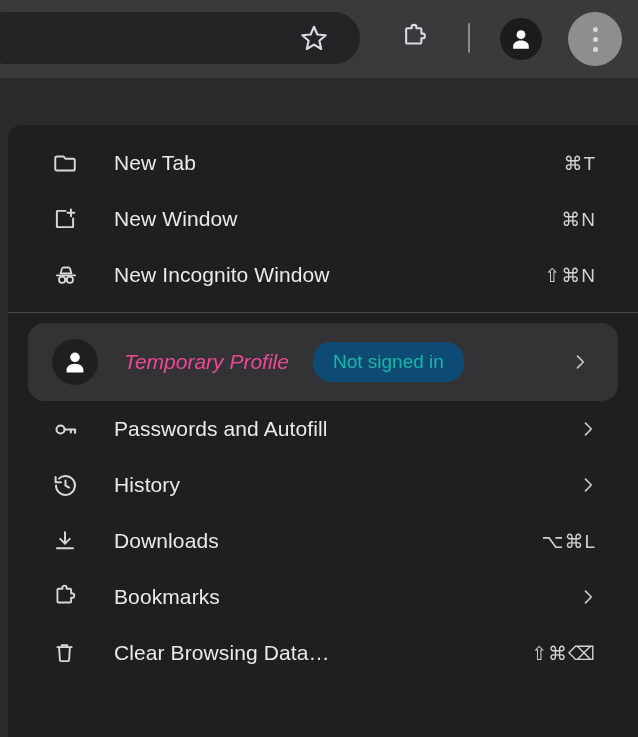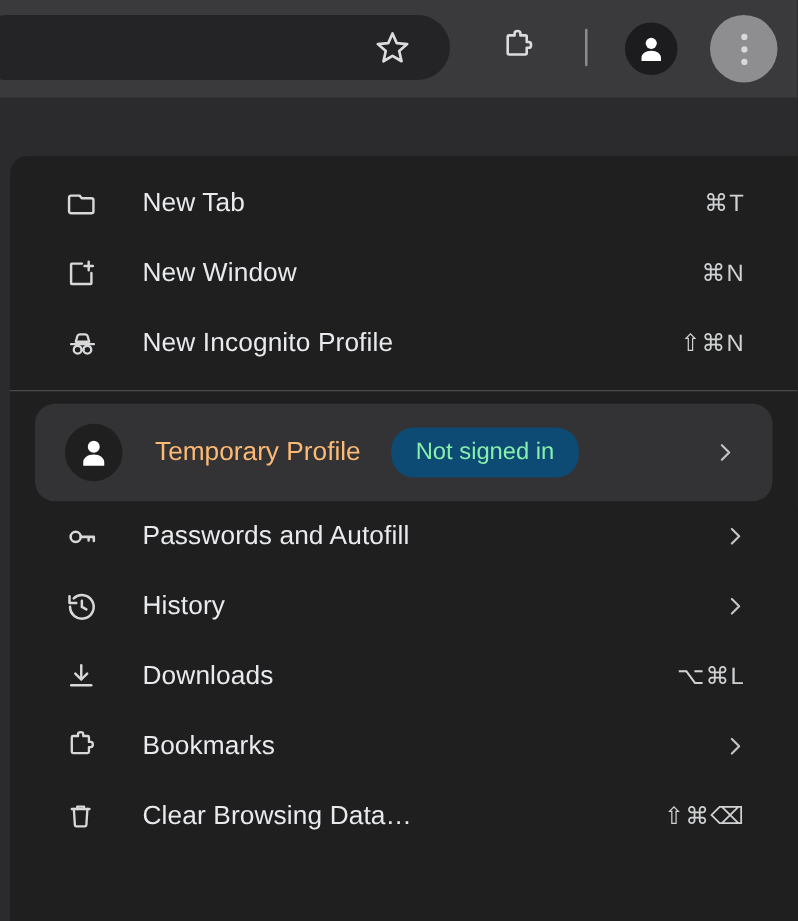--- a/index.html
+++ b/index.html
@@ -110,27 +110,28 @@
     padding-left: 24px;
   }
   .profile-avatar {
     width: 46px; height: 46px; min-width: 46px; border-radius: 50%;
     background: #1f1f1f;
     display: flex; align-items: center; justify-content: center;
   }
   .profile-name {
     margin-left: 26px;
     font-size: 21px;
-    color: #fdba74;
+    color: #ec4899;
     white-space: nowrap;
+    font-style: italic;
   }
   .badge {
     margin-left: 24px;
     background: #0d4b74;
-    color: #86efac;
+    color: #14b8a6;
     font-size: 19px;
     padding: 9px 20px;
     border-radius: 18px;
     white-space: nowrap;
     text-align: right;
   }
   .profile-chev {
     margin-left: auto; margin-right: 28px;
     color: #c2c4c6;
     display: flex; align-items: center;
@@ -203,21 +204,21 @@
     <div class="mi">
       <span class="ico">
         <svg width="28" height="26" viewBox="0 0 26 24" fill="none" stroke="#d6d8da" stroke-width="1.7" stroke-linecap="round" stroke-linejoin="round">
           <path d="M8 10.5l1.2-4.2A1.8 1.8 0 0 1 11 5h4a1.8 1.8 0 0 1 1.8 1.3L18 10.5z"></path>
           <path d="M4.5 12.3h17"></path>
           <circle cx="9.4" cy="16.4" r="2.9"></circle>
           <circle cx="16.6" cy="16.4" r="2.9"></circle>
           <path d="M12.3 16.4h1.4"></path>
         </svg>
       </span>
-      <span class="label">New Incognito Profile</span>
+      <span class="label">New Incognito Window</span>
       <span class="accel">⇧⌘N</span>
     </div>
 
     <div class="separator"></div>
 
     <div class="profile-card">
       <div class="profile-avatar">
         <svg width="28" height="28" viewBox="0 0 24 24" fill="#ffffff">
           <circle cx="12" cy="8" r="4.1"></circle>
           <path d="M12 13.4c-4.2 0-7.2 2.4-7.2 5.2V21h14.4v-2.4c0-2.8-3-5.2-7.2-5.2z"></path>

